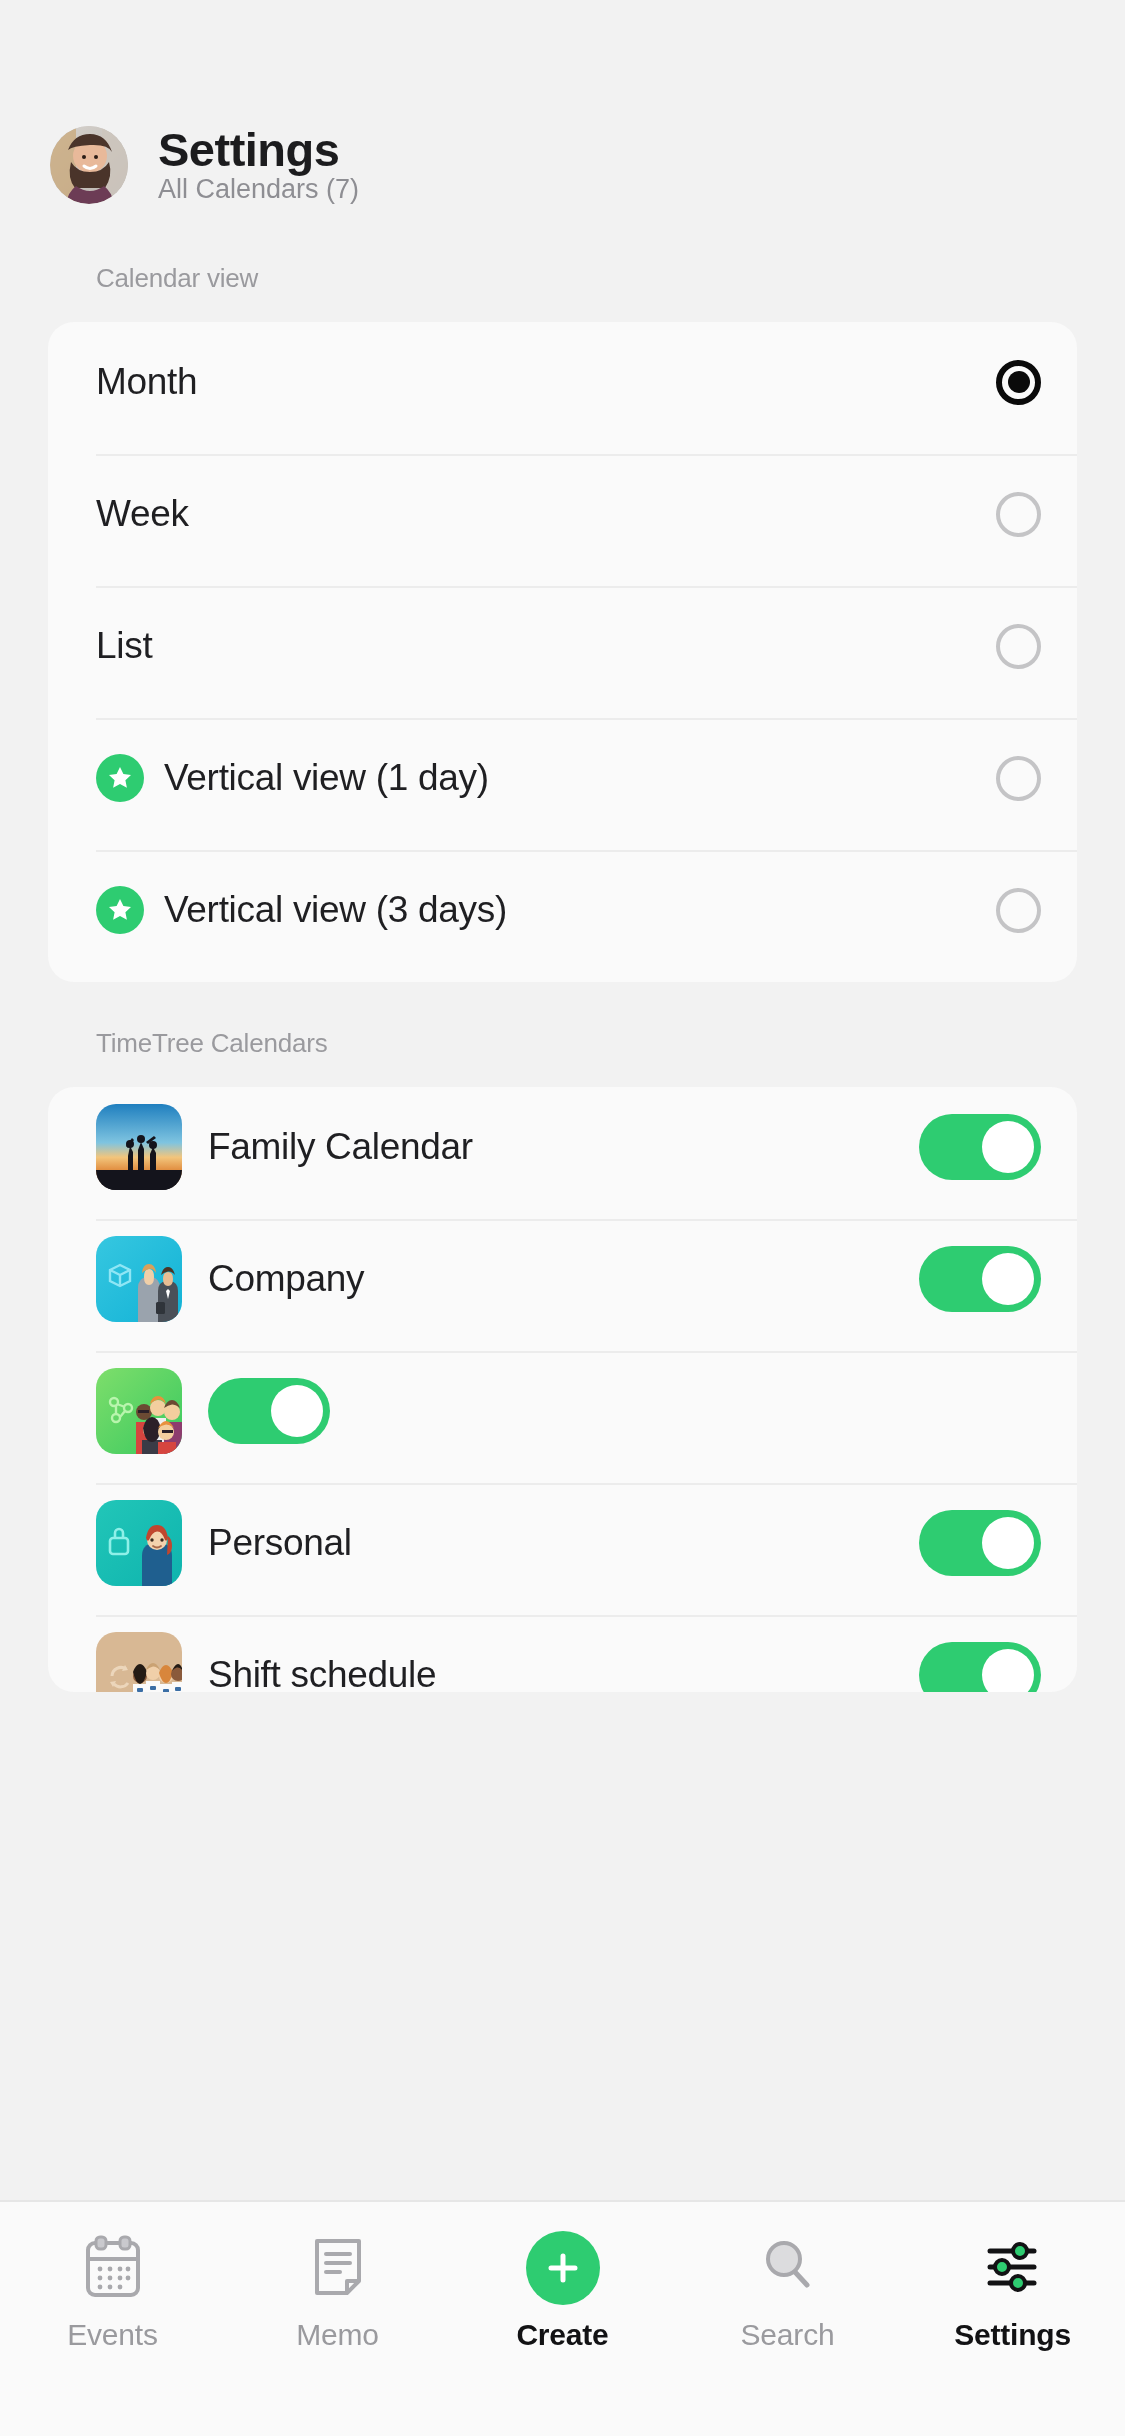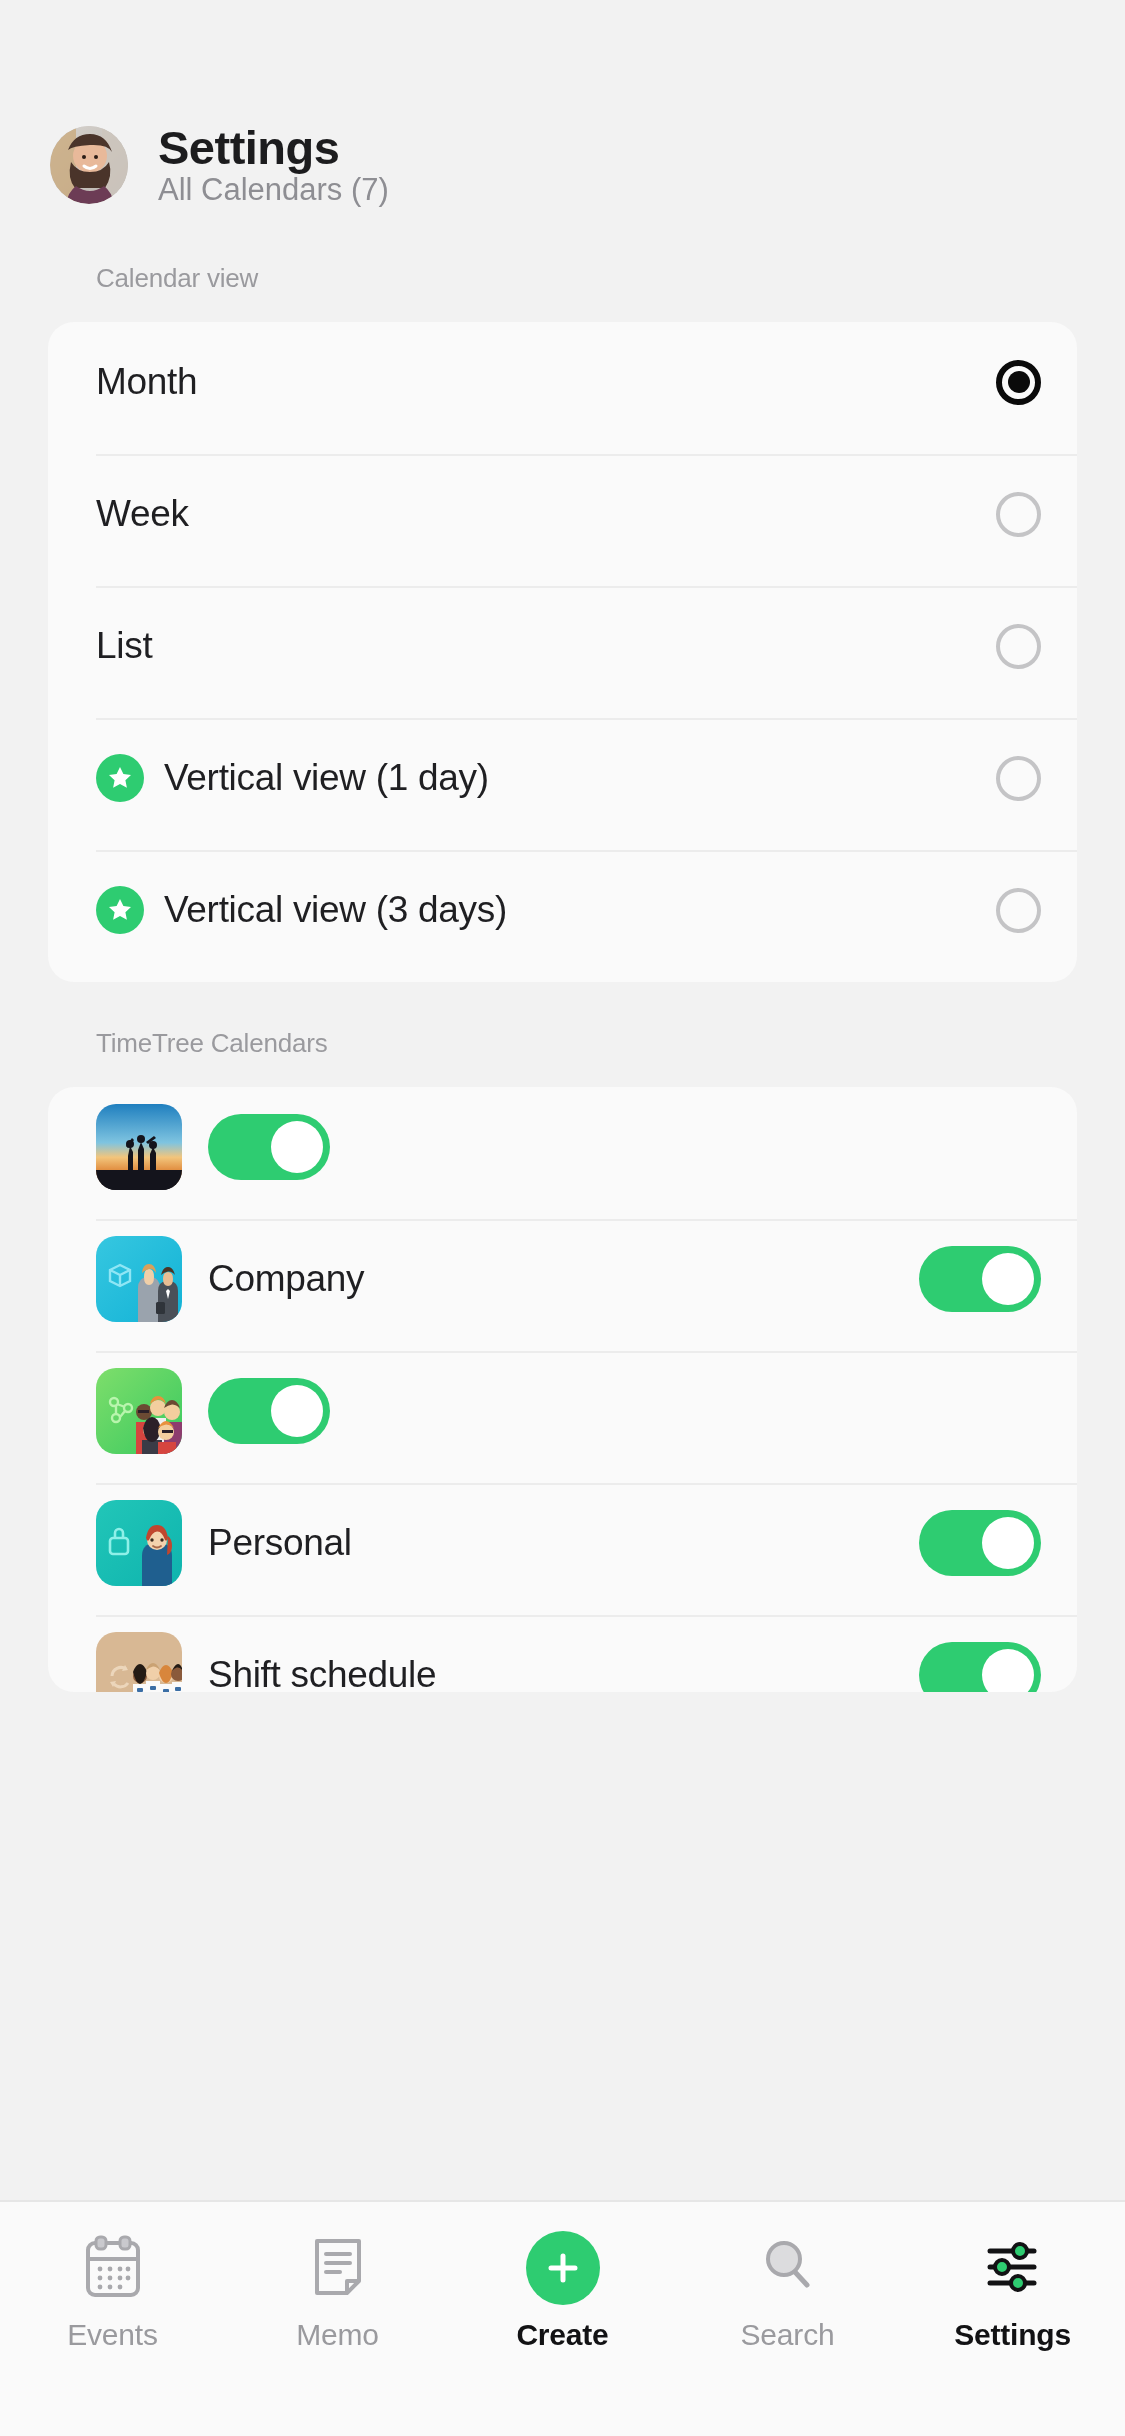--- a/index.html
+++ b/index.html
@@ -23,21 +23,21 @@
     flex:0 0 78px; overflow:hidden; position:relative;
     background:#cfc9c4;
   }
   .avatar svg { display:block; width:100%; height:100%; }
   .header-texts { margin-left:30px; }
   .page-title {
     font-size:47px; font-weight:bold; color:#1c1c1e;
     letter-spacing:-0.5px; line-height:1.05;
   }
   .page-sub {
-    font-size:31px; color:#8e8e93; line-height:1.1;
+    font-size:27px; color:#8e8e93; line-height:1.1;
   }
 
   
   .section-label {
     font-size:26px; color:#9a9a9e;
     padding:38px 0 28px 96px;
     letter-spacing:-0.2px;
   }
 
   
@@ -233,20 +233,21 @@
             <circle cx="34" cy="40" r="4"></circle>
           <path d="M45 38l3 7v21h-6V46z"></path>
             <circle cx="45" cy="35" r="4"></circle>
           <path d="M57 43l3 6v17h-6V50z"></path>
             <circle cx="57" cy="41" r="4"></circle>
           <path d="M30 42l6-8 2 2-6 8z"></path>
             <path d="M50 38l8-6 2 2-8 6z"></path>
         </g>
       </svg>
     </div>
+    <div class="row-label">Family Calendar</div>
     <div class="toggle on">
         <div class="knob"></div>
       </div>
   </div>
 
   <div class="row">
     <div class="thumb">
       <svg viewBox="0 0 86 86">
         <defs>
             <linearGradient id="cyan" x1="0" y1="0" x2="1" y2="1">

